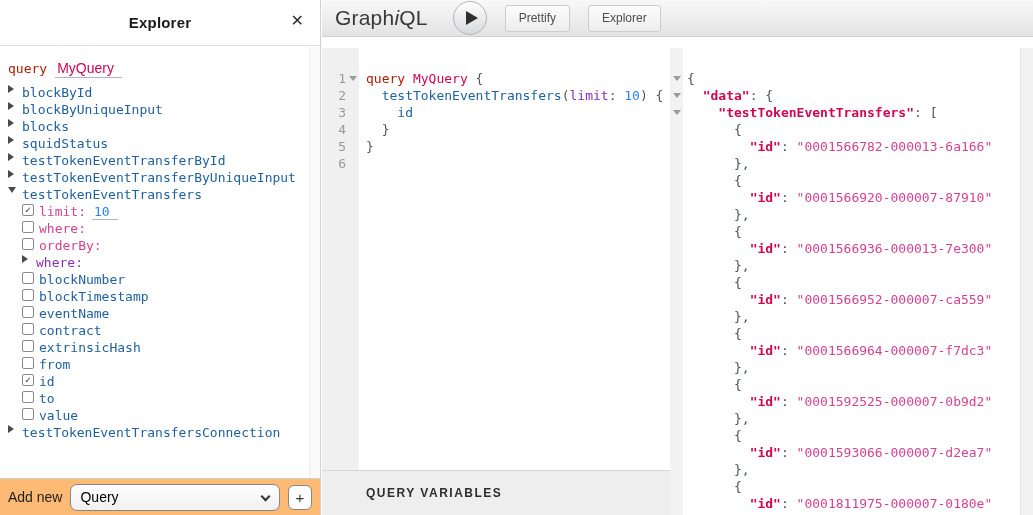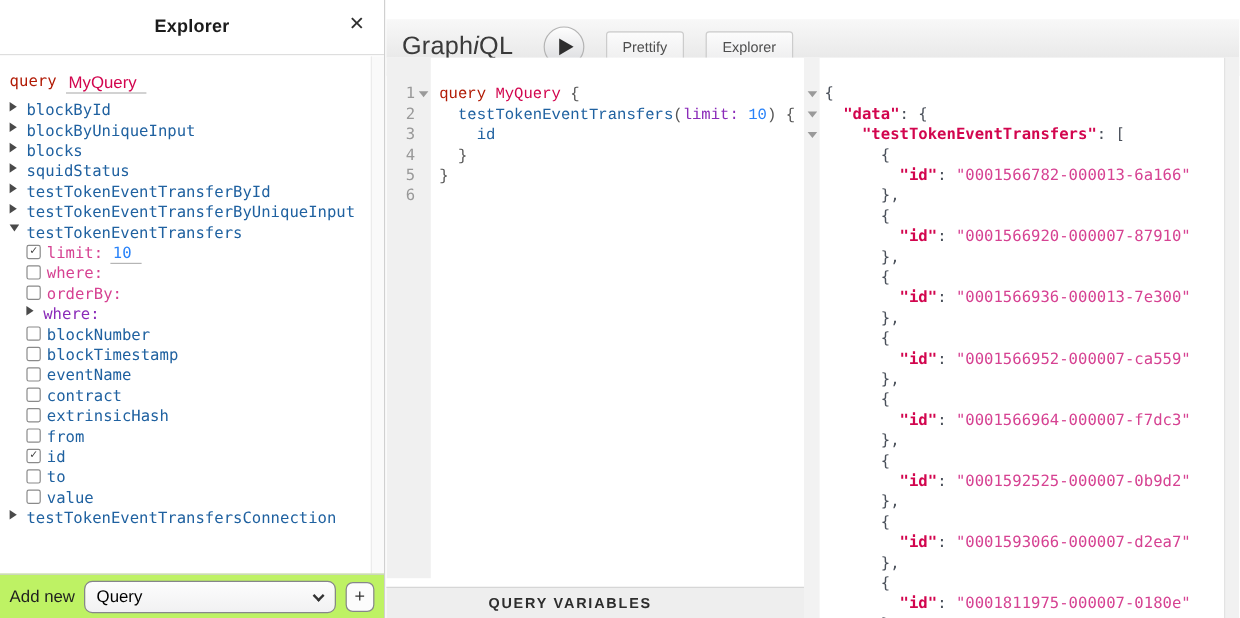--- a/index.html
+++ b/index.html
@@ -36,38 +36,38 @@
   .cb { width:12px; height:12px; border:1px solid #8a8a8a; border-radius:2px; background:#fff;
         margin-right:5px; flex:0 0 auto; display:flex; align-items:center; justify-content:center;
         font-size:10px; line-height:1; color:#3c3c3c; cursor:pointer; }
   .lbl-f  { color:var(--field-blue,#1F61A0); }
   .lbl-a  { color:var(--arg-pink,#D64292); }
   .lbl-ao { color:var(--object-purple,#8B2BB9); }
   .arg-val { color:var(--number-blue,#2882F9); border-bottom:1px solid #b5b5b5;
              margin-left:6px; padding:0 8px 0 2px; }
 
   .explorer-footer { position:absolute; left:0; right:0; bottom:0; height:37px;
-                     border-top:1px solid #d0d0d0; background:#bef264;
+                     border-top:1px solid #d0d0d0; background:#fdba74;
                      display:flex; align-items:center; padding:0 8px; gap:8px; }
   .addnew-label { font-size:14px; color:#1f1f1f; white-space:pre; }
   .sel-wrap { position:relative; width:216px; height:27px; }
   .sel-wrap select { width:100%; height:100%; -webkit-appearance:none; appearance:none;
                      border:1px solid #86868b; border-radius:7px;
                      background:linear-gradient(#fdfdfd,#f1f1f2);
                      padding:0 26px 0 9px; font-size:14px; color:#000;
                      font-family:"Liberation Sans", sans-serif; }
   .sel-chevron { position:absolute; right:11px; top:9px; width:7px; height:7px;
                  border-left:2px solid #333; border-bottom:2px solid #333;
                  transform:rotate(-45deg); pointer-events:none; }
   .plus-btn { width:25px; height:25px; border:1px solid #86868b; border-radius:6px;
               background:#fcfcfc; color:#333; font-size:15px; line-height:1;
               display:flex; align-items:center; justify-content:center; cursor:pointer; }
 
   
-  .topbar { position:absolute; left:322px; right:0; top:16px; height:47px;
+  .topbar { position:absolute; left:322px; right:0; top:0; height:37px;
             background:linear-gradient(#f8f8f8,#e3e3e3); border-bottom:1px solid #d0d0d0;
             display:flex; align-items:center; }
   .logo { margin-left:13px; font-size:21px; color:#3a3a3a; letter-spacing:.2px; }
   .logo em { font-style:italic; }
   .play-btn { margin-left:25px; width:34px; height:34px; border-radius:50%;
               border:1px solid #b4b4b4; background:linear-gradient(#fefefe,#d8d9dc);
               display:flex; align-items:center; justify-content:center; cursor:pointer; }
   .play-tri { width:0; height:0; border-left:12px solid #2e2e2e;
               border-top:7px solid transparent; border-bottom:7px solid transparent;
               margin-left:4px; }
@@ -86,31 +86,31 @@
   .editor-pane { position:absolute; left:322px; top:48px; width:348px; bottom:0; background:#fff; }
   .editor-area { position:absolute; left:0; right:0; top:0; bottom:33px; overflow:hidden; display:flex; }
   .gutter { width:37px; background:#f0f0f0; padding-top:22px; flex:0 0 auto; }
   .g-row { height:17px; display:flex; align-items:center; justify-content:flex-end; }
   .g-num { font-family:"DejaVu Sans Mono", monospace; font-size:13px; color:#999; text-align:right; }
   .g-fold { width:13px; display:flex; align-items:center; justify-content:center; }
   .fold-d { width:0; height:0; border-top:5px solid #9a9a9a;
             border-left:4px solid transparent; border-right:4px solid transparent; }
   .code { padding:22px 0 0 7px; font-family:"DejaVu Sans Mono", monospace;
           font-size:13px; line-height:17px; }
-  .c-line { height:17px; white-space:pre;font-family:Liberation Mono, monospace; }
+  .c-line { height:17px; white-space:pre; }
   .tk-kw   { color:var(--keyword-red,#B11A04); }
   .tk-def  { color:var(--def-pink,#D2054E); }
   .tk-prop { color:var(--field-blue,#1F61A0); }
   .tk-attr { color:var(--object-purple,#8B2BB9); }
   .tk-num  { color:var(--number-blue,#2882F9); }
   .tk-pu, .tk-pl { color:var(--punctuation,#555555); }
 
-  .variables-bar { position:absolute; left:0; right:0; bottom:0; height:26px;
+  .variables-bar { position:absolute; left:0; right:0; bottom:0; height:45px;
                    background:#eee; border-top:1px solid #d6d6d6;
-                   display:flex; align-items:center;padding-left:41px; }
+                   display:flex; align-items:center; }
   .variables-label { margin-left:44px; font-size:12px; font-weight:bold;
                      letter-spacing:1.5px; color:#2d2d2d; }
 
   
   .result-pane { position:absolute; left:670px; right:0; top:48px; bottom:0;
                  background:#fff; overflow:hidden; display:flex; }
   .r-gutter { width:13px; background:#f2f2f2; padding-top:22px; flex:0 0 auto; }
   .rg-row { height:17px; display:flex; align-items:center; justify-content:center; }
   .r-code { padding:22px 0 0 4px; font-family:"DejaVu Sans Mono", monospace;
             font-size:13px; line-height:17px; }

